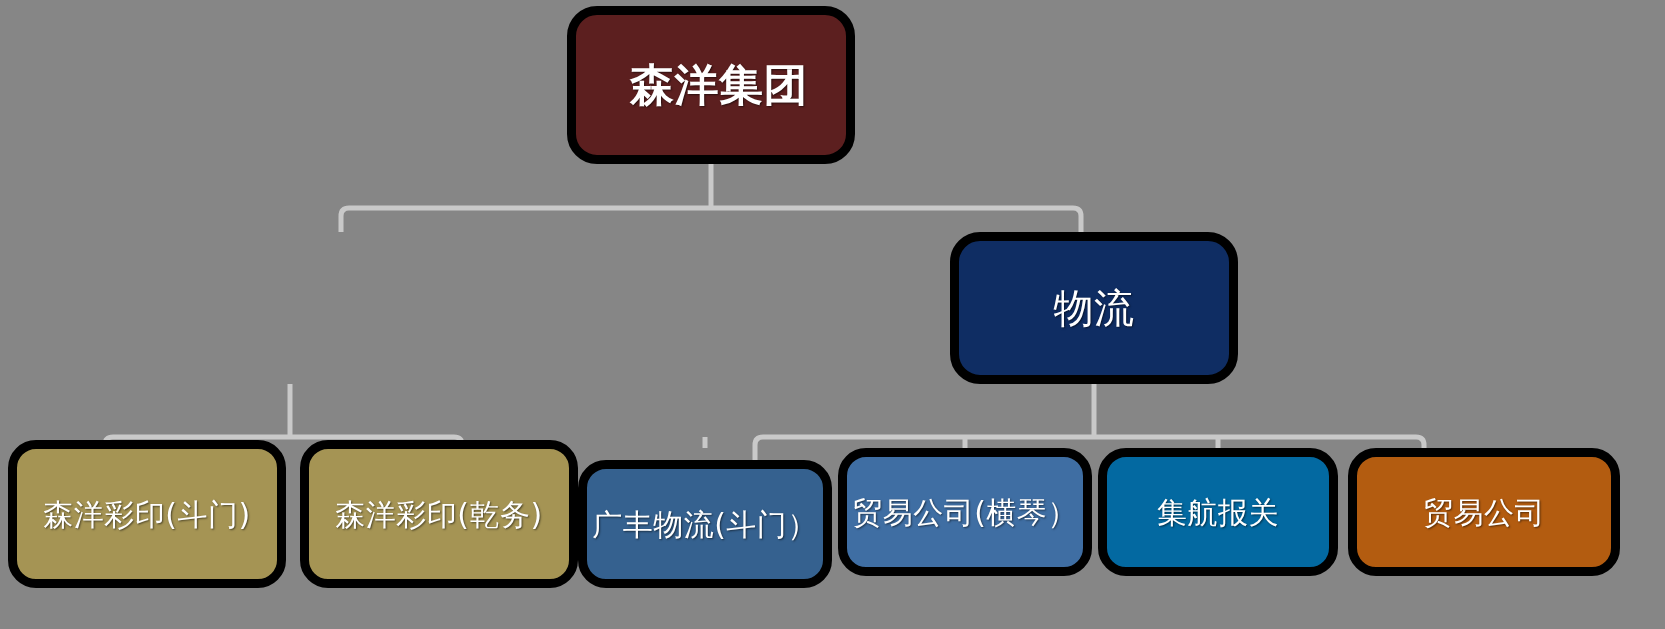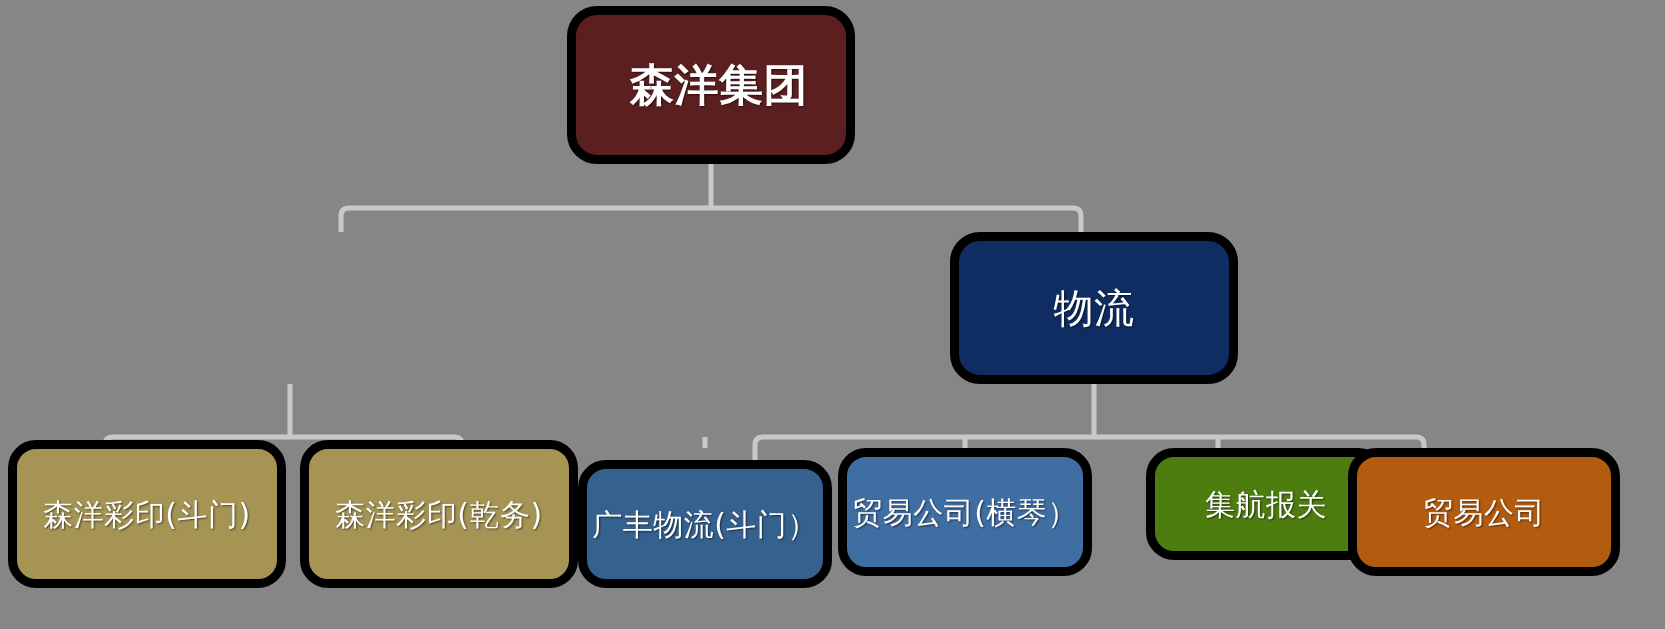--- a/index.html
+++ b/index.html
@@ -77,17 +77,17 @@
   <div class="node node-root" style="left: 567px; top: 6px; width: 288px; height: 158px; background: rgb(92, 31, 31); font-size: 44px; padding-left: 16px;">森洋集团</div>
 
 
   <div class="node node-level2" style="left: 950px; top: 232px; width: 288px; height: 152px; background: rgb(15, 45, 99); font-size: 40px;">物流</div>
 
   <div id="leaf-layer">
       <div class="node node-leaf" style="left: 8px; top: 440px; width: 278px; height: 148px; background: rgb(165, 148, 84); font-size: 30px;">森洋彩印(斗门)</div>
       <div class="node node-leaf" style="left: 300px; top: 440px; width: 278px; height: 148px; background: rgb(165, 148, 84); font-size: 30px;">森洋彩印(乾务)</div>
       <div class="node node-leaf" style="left: 578px; top: 448px; width: 254px; height: 128px; background: rgb(53, 97, 143); font-size: 30px; margin-top: 12px;">广丰物流(斗门）</div>
       <div class="node node-leaf" style="left: 838px; top: 448px; width: 254px; height: 128px; background: rgb(63, 110, 163); font-size: 30px;">贸易公司(横琴）</div>
-      <div class="node node-leaf" style="left: 1098px; top: 448px; width: 240px; height: 112px; background: #4d7c0f; font-size: 30px; margin-left: 48px;">集航报关</div>
+      <div class="node node-leaf" style="left: 1098px; top: 448px; width: 240px; height: 128px; background: #0369a1; font-size: 30px;">集航报关</div>
       <div class="node node-leaf" style="left: 1348px; top: 448px; width: 272px; height: 128px; background: rgb(179, 92, 16); font-size: 30px;">贸易公司</div>
     </div>
 
 </div>
 
 </body></html>

